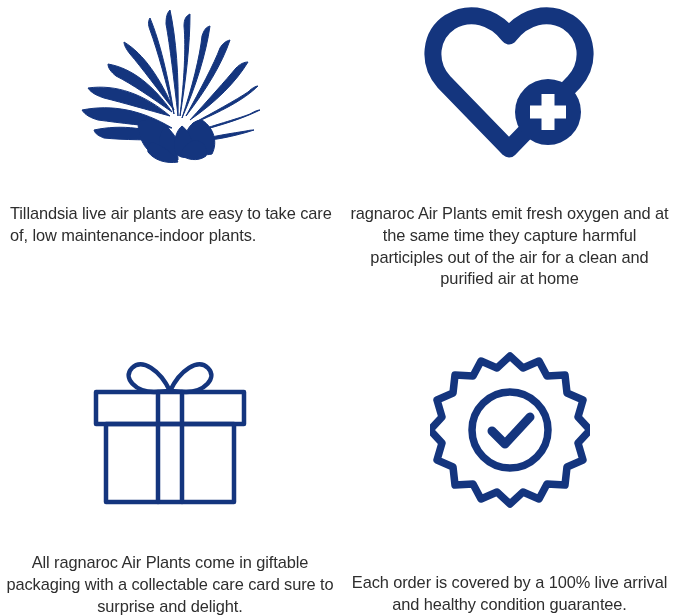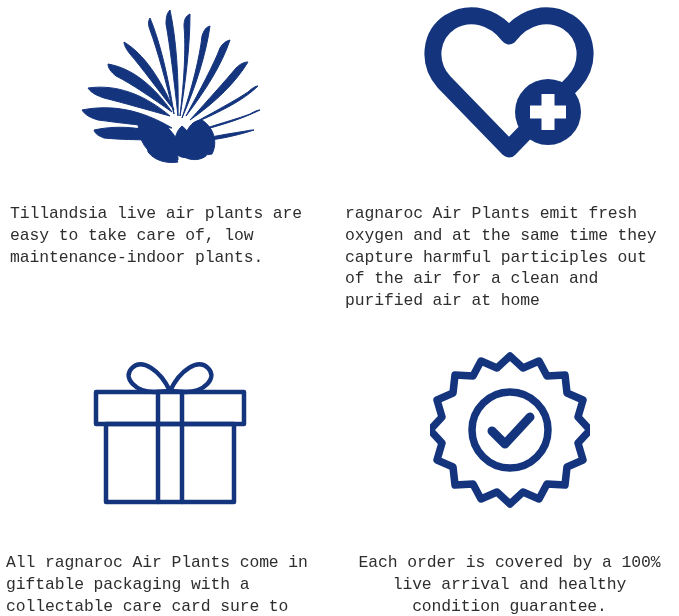--- a/index.html
+++ b/index.html
@@ -13,21 +13,20 @@
     font-family: "Liberation Sans", sans-serif;
     color: #2b2b2b;
     overflow: hidden;
   }
   .feature-grid {
     width: 537px;
     height: 616px;
     display: grid;
     grid-template-columns: 340px 339px;
     grid-template-rows: 308px 308px;
-    font-family: Liberation Mono, monospace;
   }
   .feature-cell {
     display: flex;
     flex-direction: column;
     align-items: center;
     justify-content: flex-start;
     box-sizing: border-box;
     overflow: hidden;
   }
   .cell-tl { padding: 6px 4px 0 4px; }
@@ -55,24 +54,26 @@
     margin: 0;
     width: 100%;
     box-sizing: border-box;
   }
   .text-tl {
     text-align: left;
     padding: 0 4px 0 6px;
     margin-top: 37px;
   }
   .text-tr {
+    text-align: center;
     padding: 0 1px;
     margin-top: 37px;
   }
   .text-bl {
+    text-align: center;
     padding: 0 2px;
     margin-top: 42px;
   }
   .text-br {
     text-align: center;
     padding: 0 1px;
     margin-top: 42px;
   }
 </style>
 </head>

